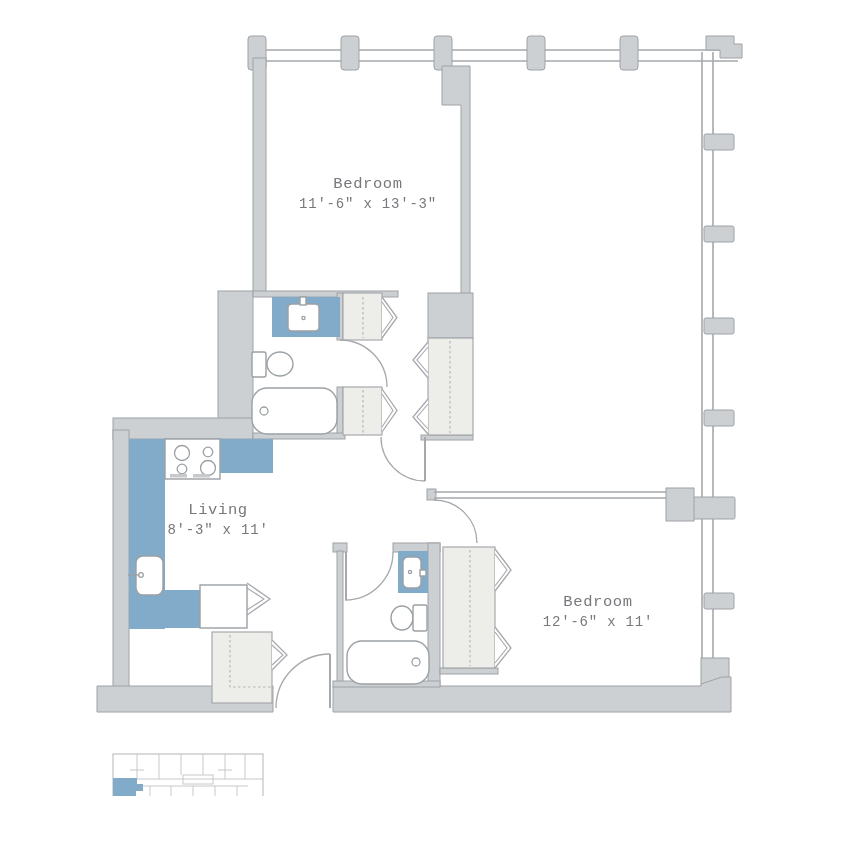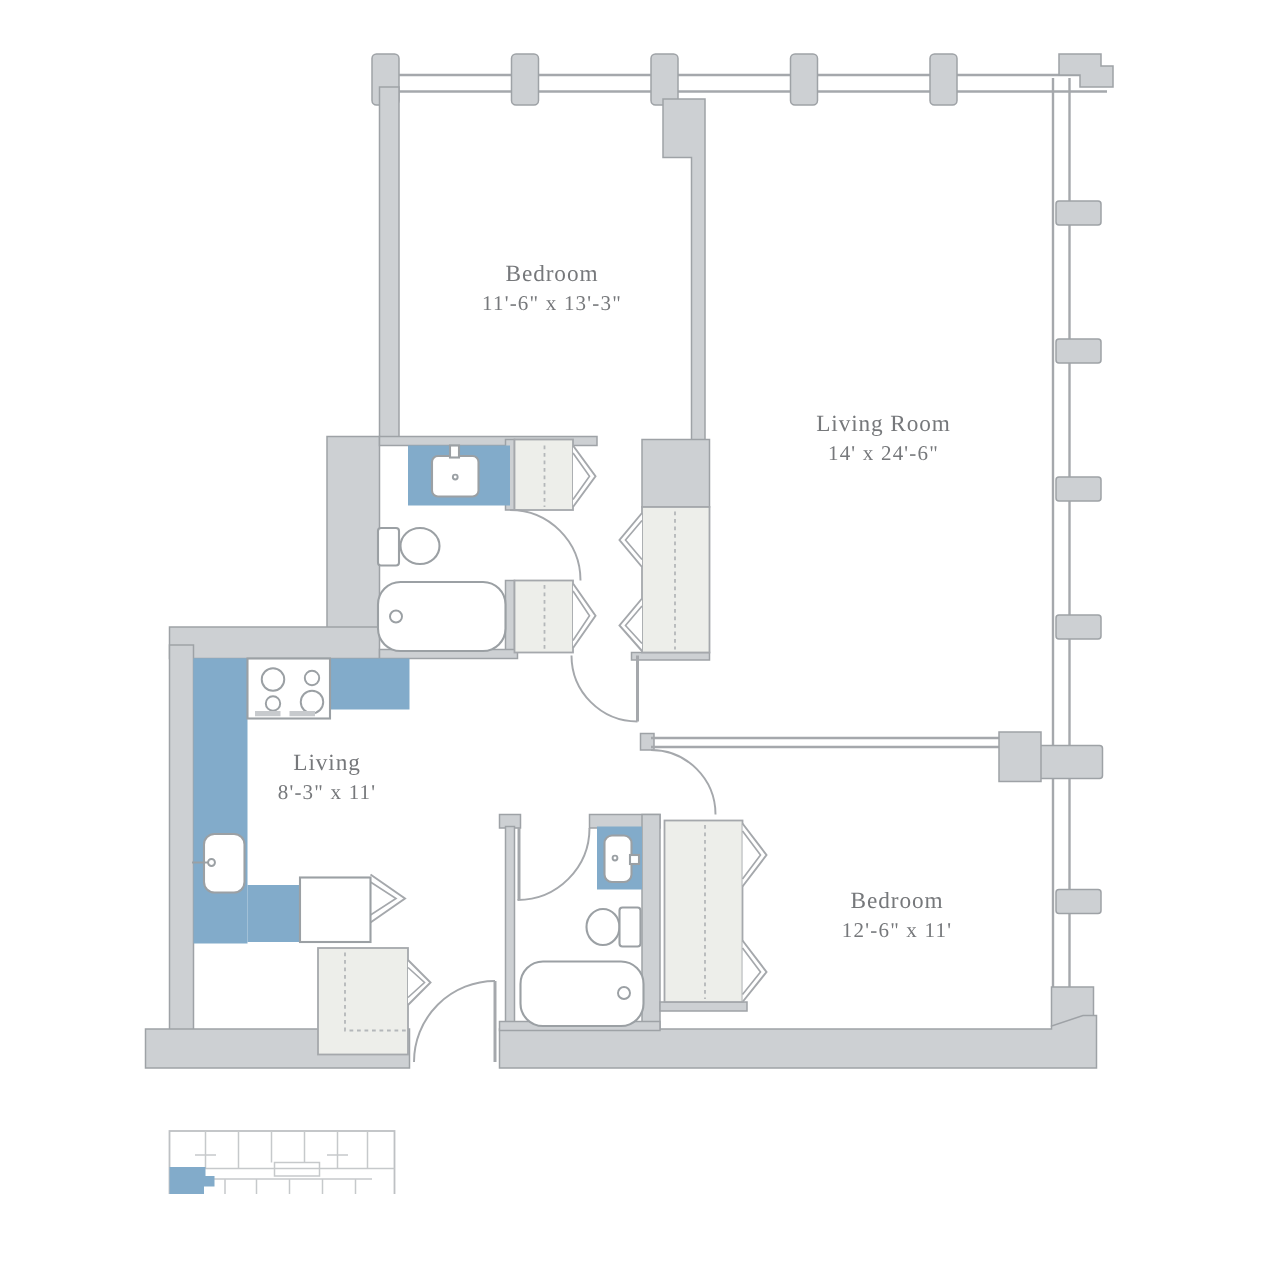--- a/index.html
+++ b/index.html
@@ -3,21 +3,21 @@
 <meta charset="utf-8">
 <style>
   :root{
     --wall-fill:#CDD0D3; --wall-stroke:#9EA2A6; --line:#A5A8AC;
     --closet-fill:#EDEEEA; --dash:#B4B7BA; --accent-blue:#82ABCA;
     --fixture-stroke:#9BA0A4; --keyplan-line:#C6C9CB; --label-text:#76787B;
     --background:#FFFFFF;
   }
   html,body{margin:0;padding:0;background:var(--background);}
   .stage{position:relative;width:844px;height:796px;background:var(--background);overflow:hidden;
-         font-family:Liberation Serif, serif;}
+         font-family:Liberation Mono, monospace;}
   svg{position:absolute;left:0;top:0;}
   .wall{fill:var(--wall-fill);stroke:var(--wall-stroke);stroke-width:1;}
   .glass{stroke:var(--line);stroke-width:1.6;fill:none;}
   .closet{fill:var(--closet-fill);stroke:var(--line);stroke-width:1.2;}
   .dash{stroke:var(--dash);stroke-width:1.2;fill:none;stroke-dasharray:2.5 2.5;}
   .fix{fill:#fff;stroke:var(--fixture-stroke);stroke-width:1.4;}
   .fixline{fill:none;stroke:var(--fixture-stroke);stroke-width:1.3;}
   .blue{fill:var(--accent-blue);stroke:none;}
   .arc{fill:none;stroke:var(--line);stroke-width:1.3;}
   .leaf{stroke:var(--line);stroke-width:2;fill:none;}
@@ -175,24 +175,20 @@
     <path class="kp" d="M130,770 H144 M218,770 H232"></path>
     <path class="kp" d="M150,786 V810 M171,786 V810 M193,786 V810 M215,786 V810 M237,786 V810"></path>
     <path class="blue" d="M113,778 L137,778 L137,784 L143,784 L143,791 L136,791 L136,810 L113,810 Z"></path>
   </g>
 </svg>
 
   <div class="label" style="left:368px;top:193px;">
     <div class="room-name">Bedroom</div>
     <div class="room-dims">11'-6" x 13'-3"</div>
   </div>
-  <div class="label" style="left:589px;top:293px;">
-    <div class="room-name">Living Room</div>
-    <div class="room-dims">14' x 24'-6"</div>
-  </div>
   <div class="label" style="left:218px;top:519px;">
     <div class="room-name">Living</div>
     <div class="room-dims">8'-3" x 11'</div>
   </div>
   <div class="label" style="left:598px;top:611px;">
     <div class="room-name">Bedroom</div>
     <div class="room-dims">12'-6" x 11'</div>
   </div>
 </div>
 

